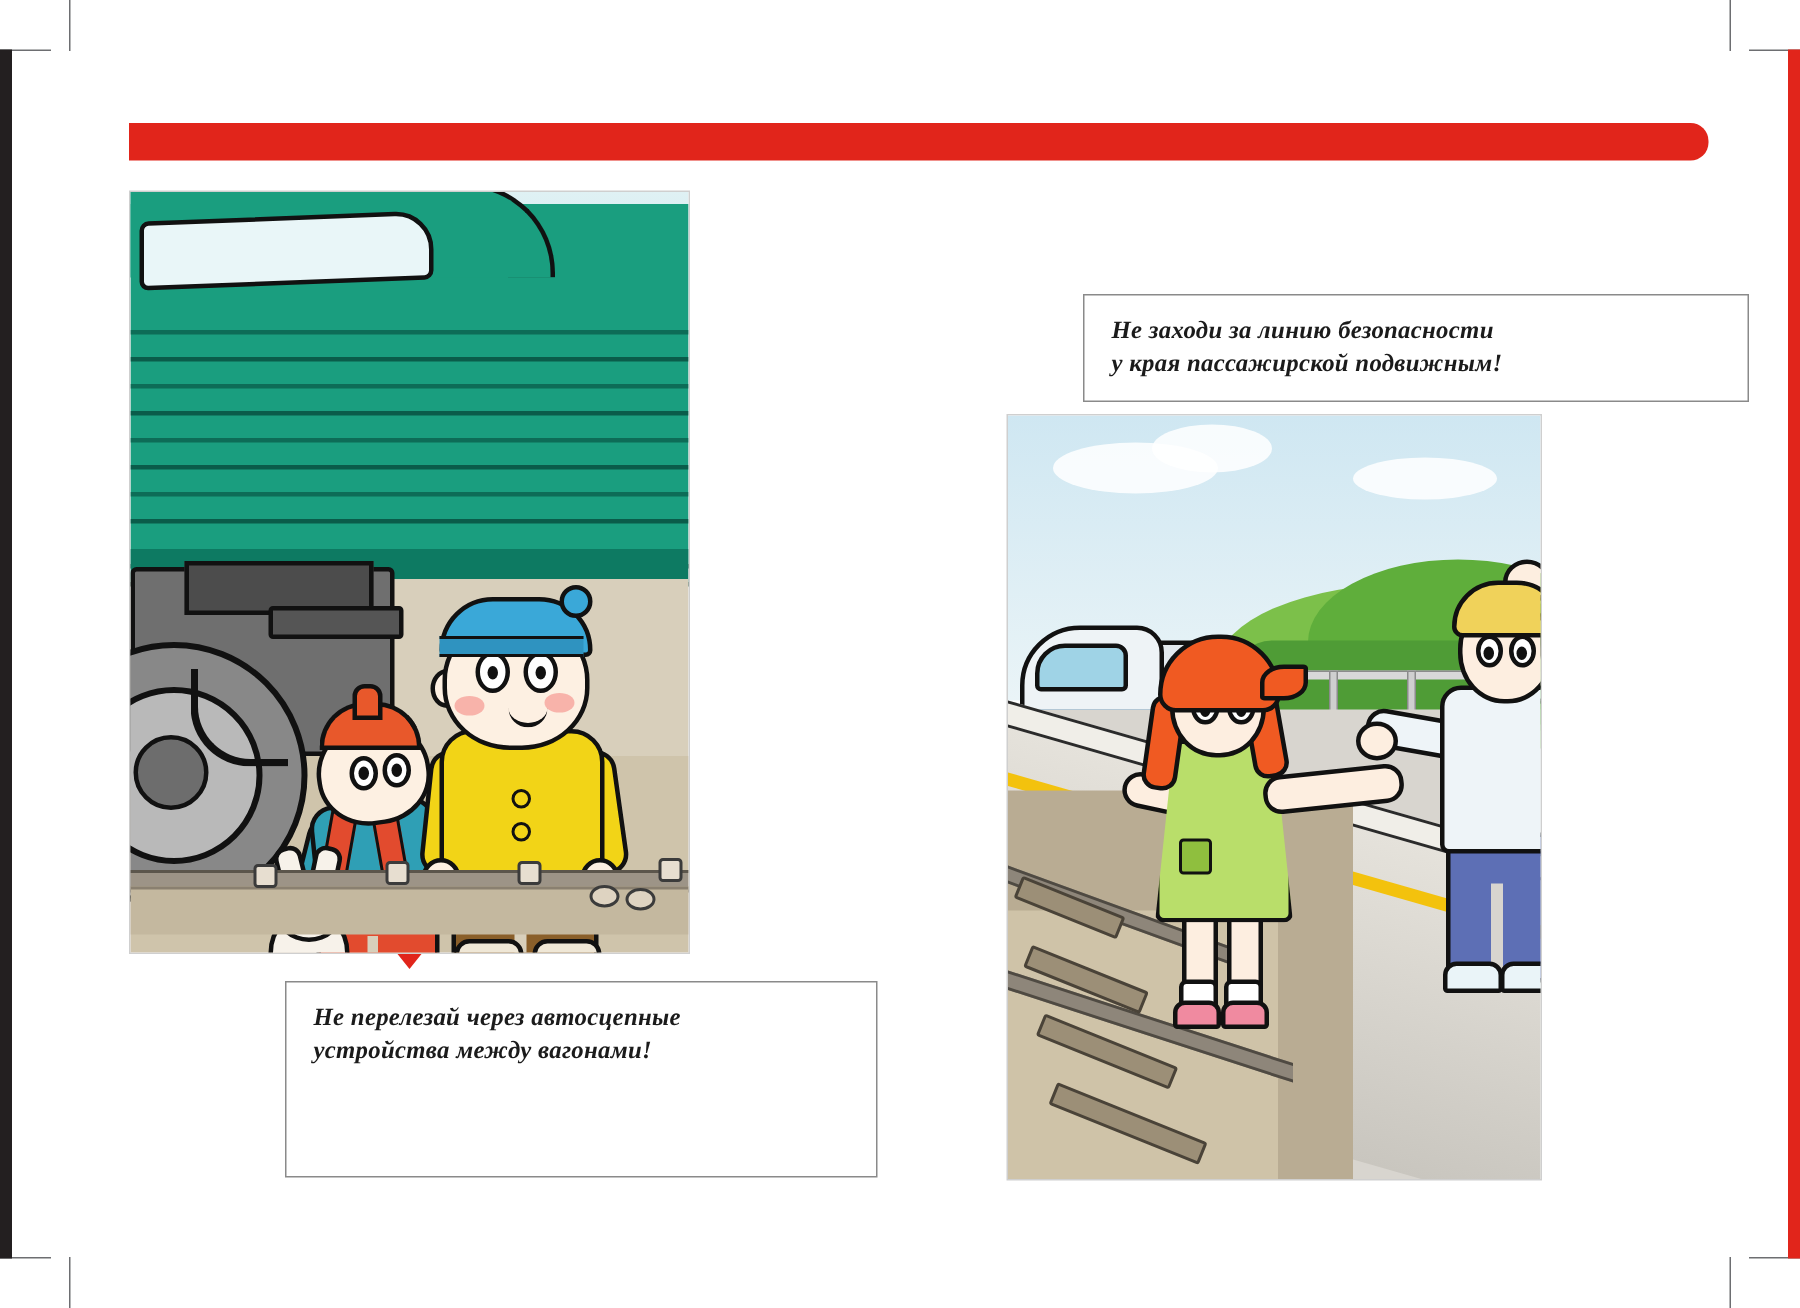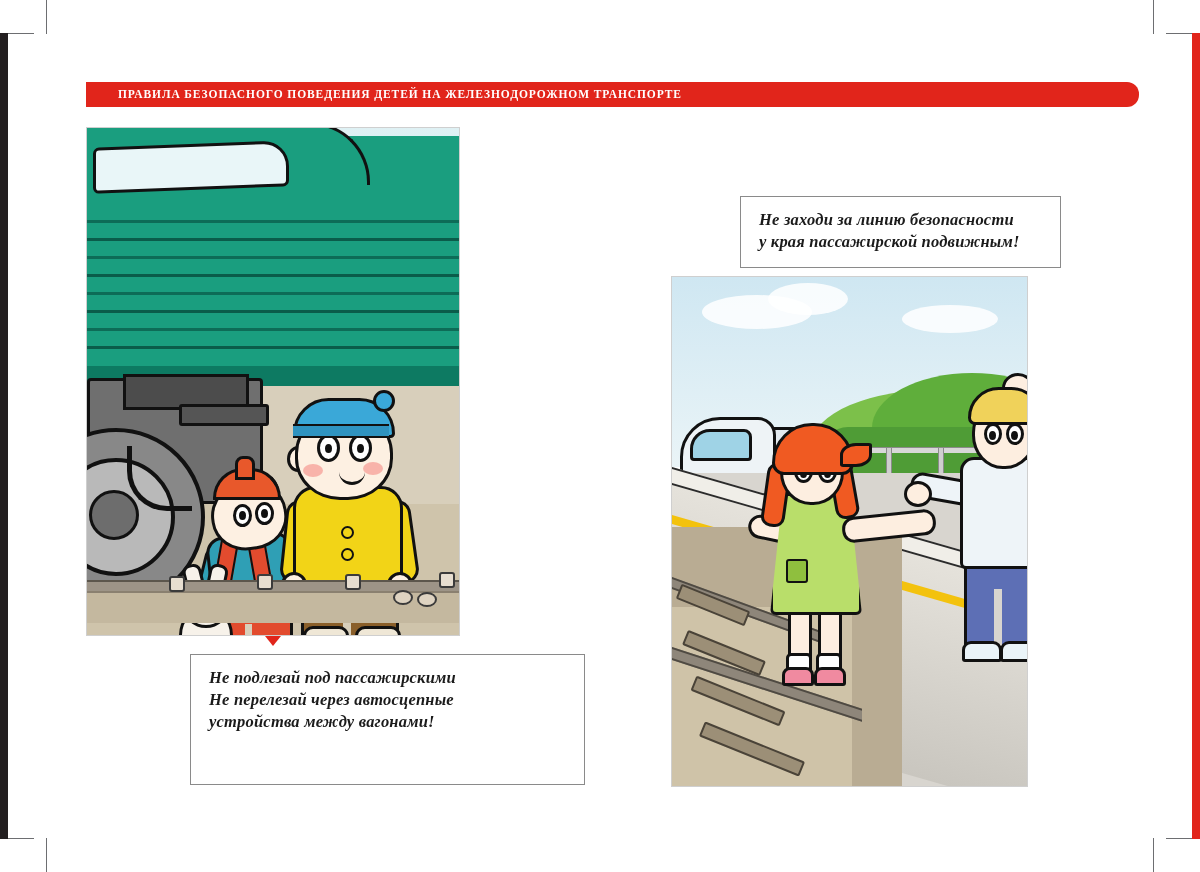--- a/index.html
+++ b/index.html
@@ -103,23 +103,23 @@
     font-weight: 600;
     letter-spacing: 0.2px;
   }
   #callout-left {
     left: 190px;
     top: 654px;
     width: 395px;
     min-height: 131px;
   }
   #callout-right {
-    left: 740px;
+    left: 722px;
     top: 196px;
-    width: 321px;
+    width: 444px;
     min-height: 57px;
   }
   .callout p { margin: 0; }
 
   .pointer {
     position: absolute;
     width: 0;
     height: 0;
     border-left: 8px solid transparent;
     border-right: 8px solid transparent;
@@ -380,21 +380,20 @@
   <div class="crop-mark cm-v" style="left:1153px; bottom:0;"></div>
   <div class="crop-mark cm-h" style="left:0; top:33px;"></div>
   <div class="crop-mark cm-h" style="right:0; top:33px;"></div>
   <div class="crop-mark cm-h" style="left:0; bottom:33px;"></div>
   <div class="crop-mark cm-h" style="right:0; bottom:33px;"></div>
 
   <div class="edge-left-black"></div>
   <div class="edge-right-red"></div>
 
   <div class="header-band"></div>
-  <div class="header-title">ПРАВИЛА БЕЗОПАСНОГО ПОВЕДЕНИЯ ДЕТЕЙ НА ЖЕЛЕЗНОДОРОЖНОМ ТРАНСПОРТЕ</div>
 
   <div class="panel" id="panel-left">
     <div class="ill">
       <div class="l-sky"></div>
       <div class="l-car-body"></div>
       <div class="l-car-top-curve"></div>
       <div class="l-window"></div>
 
       <div class="l-stripe" style="top:92px;"></div>
       <div class="l-stripe b" style="top:110px;"></div>
@@ -545,21 +544,20 @@
       <div class="b2-eye" style="left:312px; top:146px;"></div>
       <div class="b2-eye" style="left:334px; top:146px;"></div>
       <div class="by-pupil" style="left:317px; top:154px;"></div>
       <div class="by-pupil" style="left:339px; top:154px;"></div>
       <div class="b2-hair"></div>
     </div>
   </div>
 
   <div class="pointer" id="pointer-left"></div>
   <div class="callout" id="callout-left">
-    <p>Не подлезай под пассажирскими</p>
     <p>Не перелезай через автосцепные</p>
     <p>устройства между вагонами!</p>
   </div>
 
   <div class="pointer" id="pointer-right"></div>
   <div class="callout" id="callout-right">
     <p>Не заходи за линию безопасности</p>
     <p>у края пассажирской подвижным!</p>
   </div>
 

